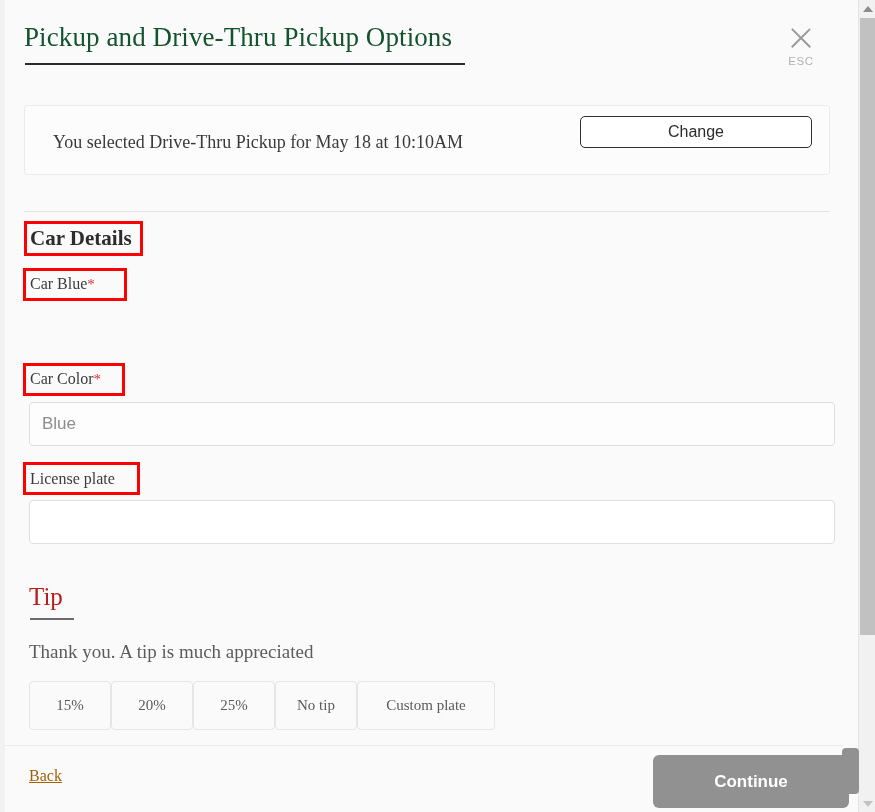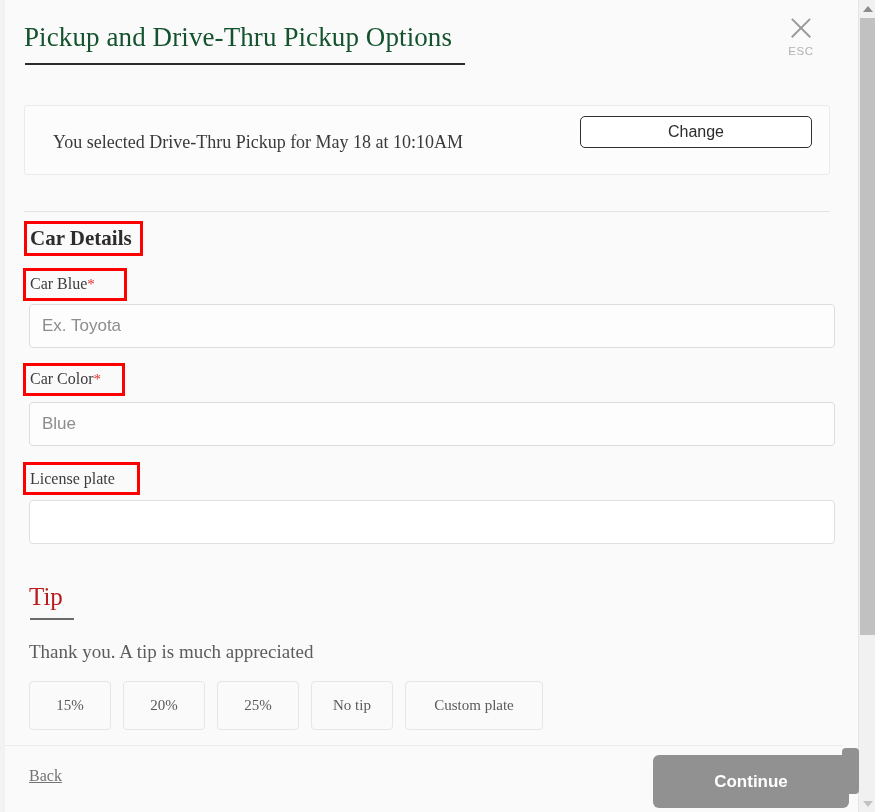--- a/index.html
+++ b/index.html
@@ -62,21 +62,21 @@
     left: 20px;
     top: 63px;
     width: 440px;
     height: 2px;
     background: #2b2b2b;
   }
 
   .close-wrap {
     position: absolute;
     right: 20px;
-    top: 14px;
+    top: 24px;
     width: 44px;
     text-align: center;
     cursor: pointer;
   }
   .close-x {
     display: block;
     width: 28px;
     height: 28px;
     margin: 0 auto;
     position: relative;
@@ -214,21 +214,20 @@
     font-size: 19px;
     color: #5c5c5e;
     white-space: nowrap;
   }
 
   .tip-row {
     position: absolute;
     left: 24px;
     top: 681px;
     display: flex;
-    gap: 12px;
   }
   .tip-btn {
     height: 49px;
     min-width: 82px;
     padding: 0 14px;
     background: #fafafa;
     border: 1px solid #e6e6e6;
     border-radius: 4px;
     font-family: "Liberation Serif", serif;
     font-size: 15px;
@@ -258,21 +257,21 @@
     width: 838px;
     height: 67px;
     background: #fafafa;
     border-top: 1px solid #ececec;
   }
   #back-link {
     position: absolute;
     left: 24px;
     top: 21px;
     font-size: 16px;
-    color: #737373;
+    color: #a16207;
     text-decoration: underline;
     cursor: pointer;
   }
   #continue-btn {
     position: absolute;
     left: 648px;
     top: 9px;
     width: 196px;
     height: 53px;
     background: #919191;
@@ -372,21 +371,20 @@
       <button class="change-btn">Change</button>
     </div>
 
     <div class="divider"></div>
 
     <div class="section-heading" id="car-details-heading">Car Details</div>
 
     <div class="field-label" id="car-model-label">
       <span>Car Blue</span><span class="req-star">*</span>
     </div>
-    <input class="text-input" id="car-model-input" type="text" placeholder="Ex. Toyota" style="">
 
     <div class="field-label" id="car-color-label">
       <span>Car Color</span><span class="req-star">*</span>
     </div>
     <input class="text-input" id="car-color-input" type="text" placeholder="Blue" style="">
 
     <div class="field-label" id="license-label">
       <span>License plate</span>
     </div>
     <input class="text-input" id="license-input" type="text" placeholder="" style="">

